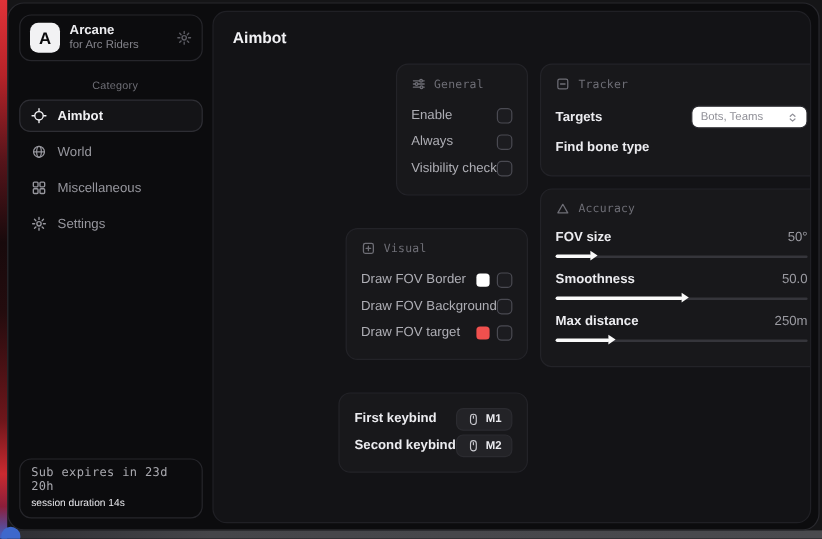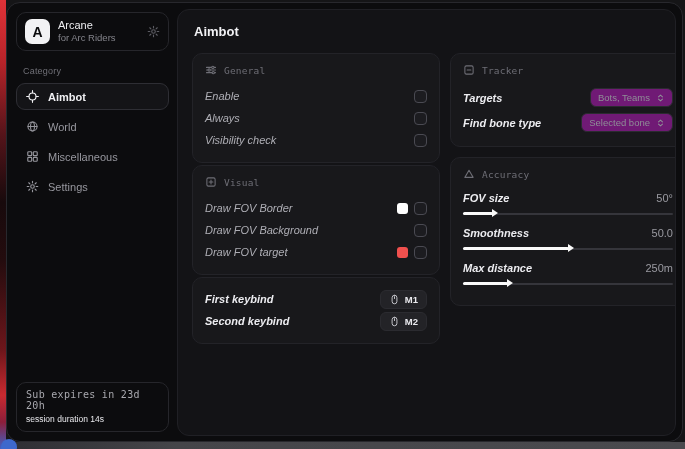--- a/index.html
+++ b/index.html
@@ -34,68 +34,68 @@
   .brand {
     border:1px solid #26262b; border-radius:10px; padding:6px 8px;
     display:flex; align-items:center; gap:8px;
   }
   .logo {
     width:25px; height:25px; border-radius:7px; background:#f2f2f4;
     color:#0a0a0c; font-weight:bold; font-size:14px;
     display:flex; align-items:center; justify-content:center; flex:none;
   }
   .brand-text { flex:1; min-width:0; }
-  .brand-title { color:#ececef; font-size:11px; font-weight:normal; line-height:13px; }
+  .brand-title { color:#ececef; font-size:11px; font-weight:bold; line-height:13px; }
   .brand-sub { color:#85858c; font-size:9.5px; line-height:12px; }
   .brand-gear { color:#5c5c63; display:flex; }
-  .cat-label { color:#6f6f76; font-size:9px; margin:15px 0 7px 7px; letter-spacing:.2px; }
+  .cat-label { color:#6f6f76; font-size:9px; margin:15px 0 7px 7px; letter-spacing:.2px;text-align:center; }
   .nav { display:flex; flex-direction:column; gap:3px; }
   .nav-item {
     display:flex; align-items:center; gap:9px; height:27px; padding:0 9px;
     border:1px solid transparent; border-radius:9px;
     color:#97979e; font-size:11px; cursor:default;
   }
   .nav-item.selected { background:#141417; border-color:#2e2e34; color:#f0f0f3; font-weight:bold; }
   .nav-icon { display:flex; flex:none; }
   .sb-spacer { flex:1; }
   .sub-box { border:1px solid #26262b; border-radius:10px; padding:6px 9px 7px; }
   .sub-line1 { font-family:"DejaVu Sans Mono", monospace; font-size:10px; color:#a9a9af; letter-spacing:.3px; }
   .sub-line2 { font-size:8.5px; color:#e8e8ec; font-weight:normal; margin-top:3px; }
   
   .main {
     flex:1; margin:6px 6px 5px 0; background:#131316;
     border:1px solid #202025; border-radius:12px;
     padding:12px 14px; overflow:hidden;
   }
   .page-title { color:#f2f2f5; font-size:13px; font-weight:bold; margin:2px 0 14px 2px; }
   .cols { display:flex; gap:10px; align-items:flex-start; }
-  .col-left { width:248px; flex:none; display:flex; flex-direction:column; gap:2px; }
+  .col-left { width:248px; flex:none; display:flex; flex-direction:column; gap:27px;align-items:flex-end; }
   .col-right { width:236px; flex:none; display:flex; flex-direction:column; gap:10px; }
   .card {
     background:#18181b; border:1px solid #232328; border-radius:10px;
     padding:10px 12px 11px;
   }
   .card-head {
     display:flex; align-items:center; gap:7px; color:#6e6e76;
     font-family:"DejaVu Sans Mono", monospace; font-size:9.5px;
     margin-bottom:9px; letter-spacing:.2px;
   }
   .card-head .ch-icon { display:flex; }
   .row { display:flex; align-items:center; justify-content:space-between; height:22px; }
-  .row-lbl { color:#aeaeb5; font-size:11px;font-style:italic; }
+  .row-lbl { color:#aeaeb5; font-size:11px; }
   .row-lbl.strong { color:#ececf0; font-weight:bold; }
   .row-right { display:flex; align-items:center; gap:6px; }
   .checkbox {
     width:13px; height:13px; border-radius:4px;
     border:1.5px solid #4a4a52; background:#1c1c20;
   }
   .swatch { width:11px; height:11px; border-radius:3px; }
   .pill {
-    background:#701a75; border:1px solid #2b2b30; border-radius:6px;
-    display:flex; align-items:center; gap:6px; padding:3px 7px;
+    background:#ffffff; border:1px solid #2b2b30; border-radius:6px;
+    display:flex; align-items:center; gap:20px; padding:3px 7px;
     color:#8f8f97; font-size:9.5px;
   }
   .pill .pill-caret { display:flex; color:#8f8f97; }
   .keypill {
     background:#232327; border:1px solid #2b2b30; border-radius:6px;
     display:flex; align-items:center; gap:5px; padding:3px 8px;
     color:#eaeaee; font-size:9.5px; font-weight:bold;
   }
   .keypill .kp-icon { display:flex; color:#c9c9cf; }
   .trk-row { height:25px; }
@@ -300,28 +300,20 @@
               <span>Bots, Teams</span>
               <span class="pill-caret">
                 <svg width="9" height="10" viewBox="0 0 16 16" fill="none" stroke="currentColor" stroke-width="1.8" stroke-linecap="round" stroke-linejoin="round">
                   <path d="M4.5 6L8 2.8 11.5 6M4.5 10L8 13.2 11.5 10"></path>
                 </svg>
               </span>
             </span>
           </div>
           <div class="row trk-row">
             <span class="row-lbl strong">Find bone type</span>
-            <span class="pill">
-              <span>Selected bone</span>
-              <span class="pill-caret">
-                <svg width="9" height="10" viewBox="0 0 16 16" fill="none" stroke="currentColor" stroke-width="1.8" stroke-linecap="round" stroke-linejoin="round">
-                  <path d="M4.5 6L8 2.8 11.5 6M4.5 10L8 13.2 11.5 10"></path>
-                </svg>
-              </span>
-            </span>
           </div>
         </div>
 
         <div class="card">
           <div class="card-head">
             <span class="ch-icon">
               <svg width="12" height="12" viewBox="0 0 16 16" fill="none" stroke="currentColor" stroke-width="1.4" stroke-linejoin="round">
                 <path d="M8 3l5.5 9.5h-11L8 3z"></path>
               </svg>
             </span>

